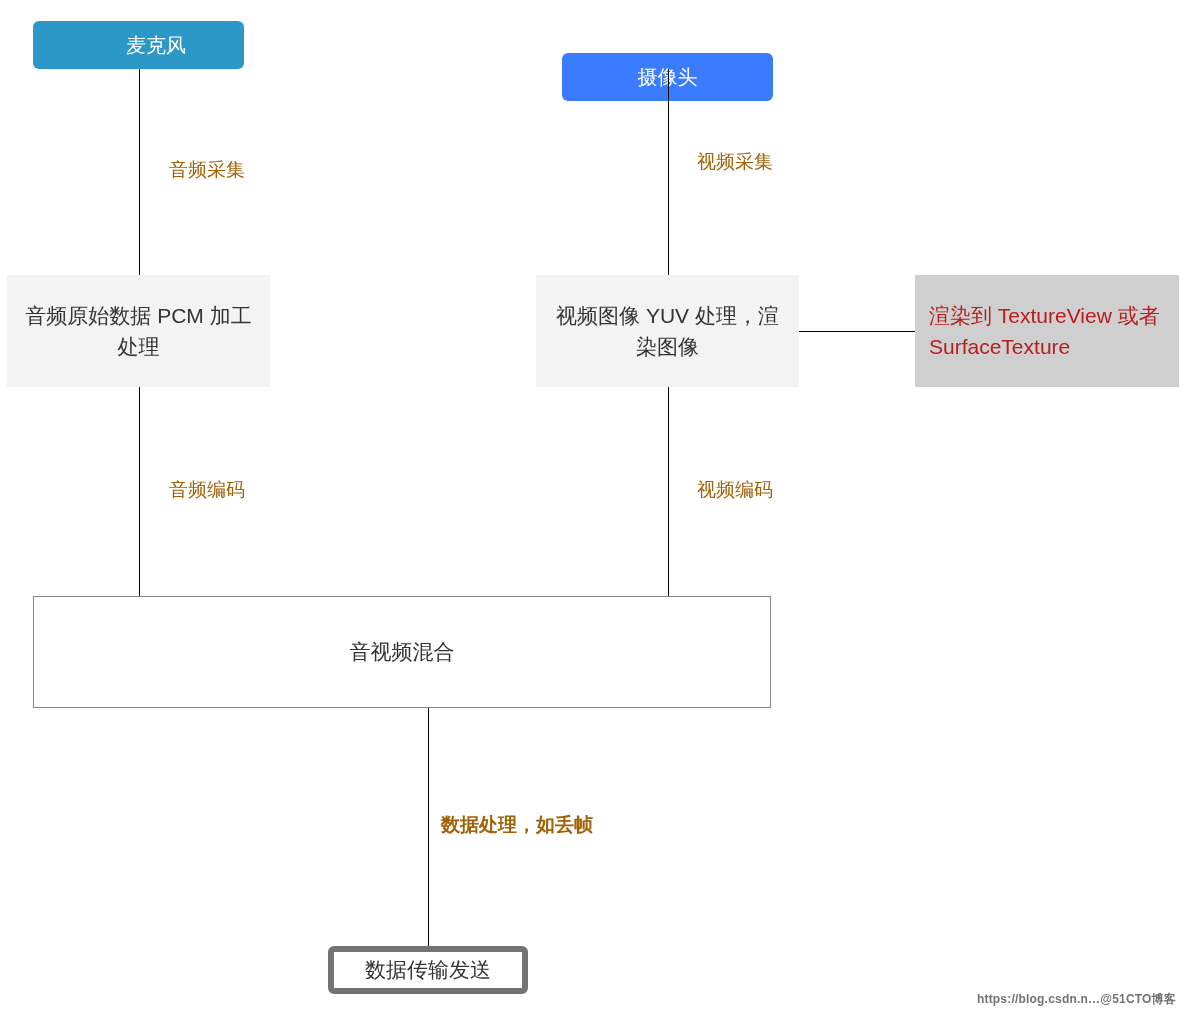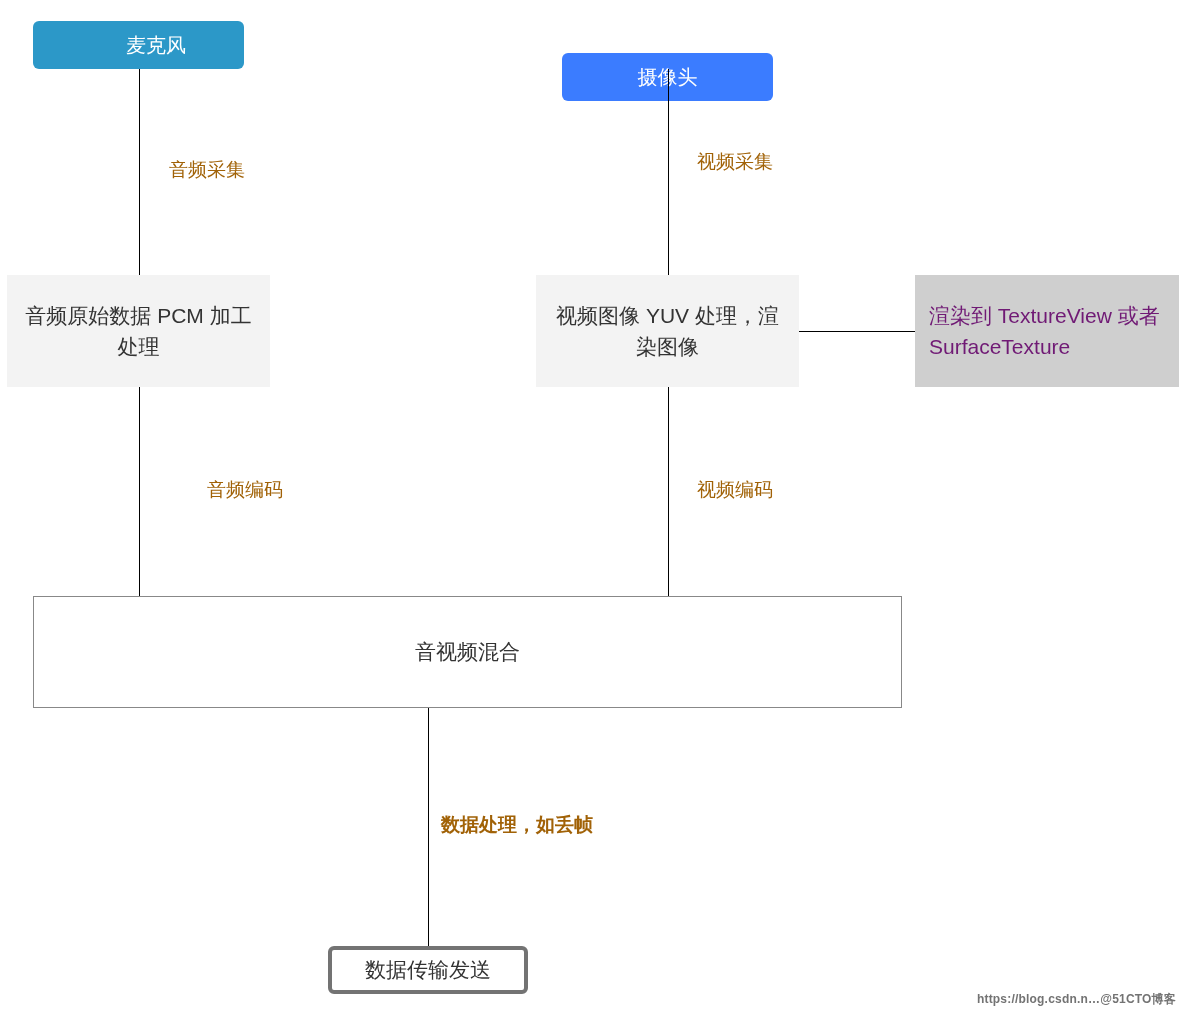--- a/index.html
+++ b/index.html
@@ -25,23 +25,23 @@
   }
   .rounded {
     border-radius: 6px;
     color: #fff;
     font-size: 20px;
     padding: 0 10px;
   }
   .microphone { background: #2c98c8; }
   .camera     { background: #3b7cff; margin-top: 32px; }
   .gray-box  { background: #f3f3f3; color: #333; padding: 10px 14px; }
-  .dark-gray { background: #cfcfcf; color: #701a75; padding: 10px 14px; text-align: left; justify-content: flex-start; }
+  .dark-gray { background: #cfcfcf; color: #b91c1c; padding: 10px 14px; text-align: left; justify-content: flex-start; }
   .outlined  { border: 1px solid #888; background: #fff; }
-  .small-outlined { border: 4px solid #737373; border-radius: 6px; background: #fff; }
+  .small-outlined { border: 6px solid #737373; border-radius: 6px; background: #fff; }
   .edge-label {
     position: absolute;
     font-size: 19px;
     color: #a16207;
     white-space: nowrap;
   }
   .line {
     position: absolute;
     background: #000;
   }
@@ -63,39 +63,39 @@
 <div class="node rounded microphone" style="left:33px; top:21px; width:211px; height:48px;padding-left:45px;">麦克风</div>
 
 <div class="node rounded camera" style="left:562px; top:21px; width:211px; height:48px;">摄像头</div>
 
 <div class="node gray-box" style="left:7px; top:275px; width:263px; height:112px;">音频原始数据 PCM 加工处理</div>
 
 <div class="node gray-box" style="left:536px; top:275px; width:263px; height:112px;">视频图像 YUV 处理，渲染图像</div>
 
 <div class="node dark-gray" style="left:915px; top:275px; width:264px; height:112px;">渲染到 TextureView 或者 SurfaceTexture</div>
 
-<div class="node outlined" style="left:33px; top:596px; width:869px; height:112px;">音视频混合</div>
+<div class="node outlined" style="left:33px; top:596px; width:738px; height:112px;">音视频混合</div>
 
 <div class="node small-outlined" style="left:328px; top:946px; width:200px; height:48px;">数据传输发送</div>
 
 <div class="line vline" style="left:139px; top:69px; height:206px;"></div>
 
 <div class="line vline" style="left:668px; top:69px; height:206px;"></div>
 
 <div class="line vline" style="left:139px; top:387px; height:209px;"></div>
 
 <div class="line vline" style="left:668px; top:387px; height:209px;"></div>
 
 <div class="line hline" style="left:799px; top:331px; width:116px;"></div>
 
 <div class="line vline" style="left:428px; top:708px; height:238px;"></div>
 
 <div class="edge-label" style="left:169px; top:157px;">音频采集</div>
 
 <div class="edge-label" style="left:697px; top:149px;">视频采集</div>
 
-<div class="edge-label" style="left:169px; top:477px;margin-left:38px;">音频编码</div>
+<div class="edge-label" style="left:169px; top:477px;">音频编码</div>
 
 <div class="edge-label" style="left:697px; top:477px;">视频编码</div>
 
 <div class="edge-label" style="left:441px; top:812px;font-weight:bold;">数据处理，如丢帧</div>
 
 <div class="watermark">https://blog.csdn.n…@51CTO博客</div>
 
 </body></html>

